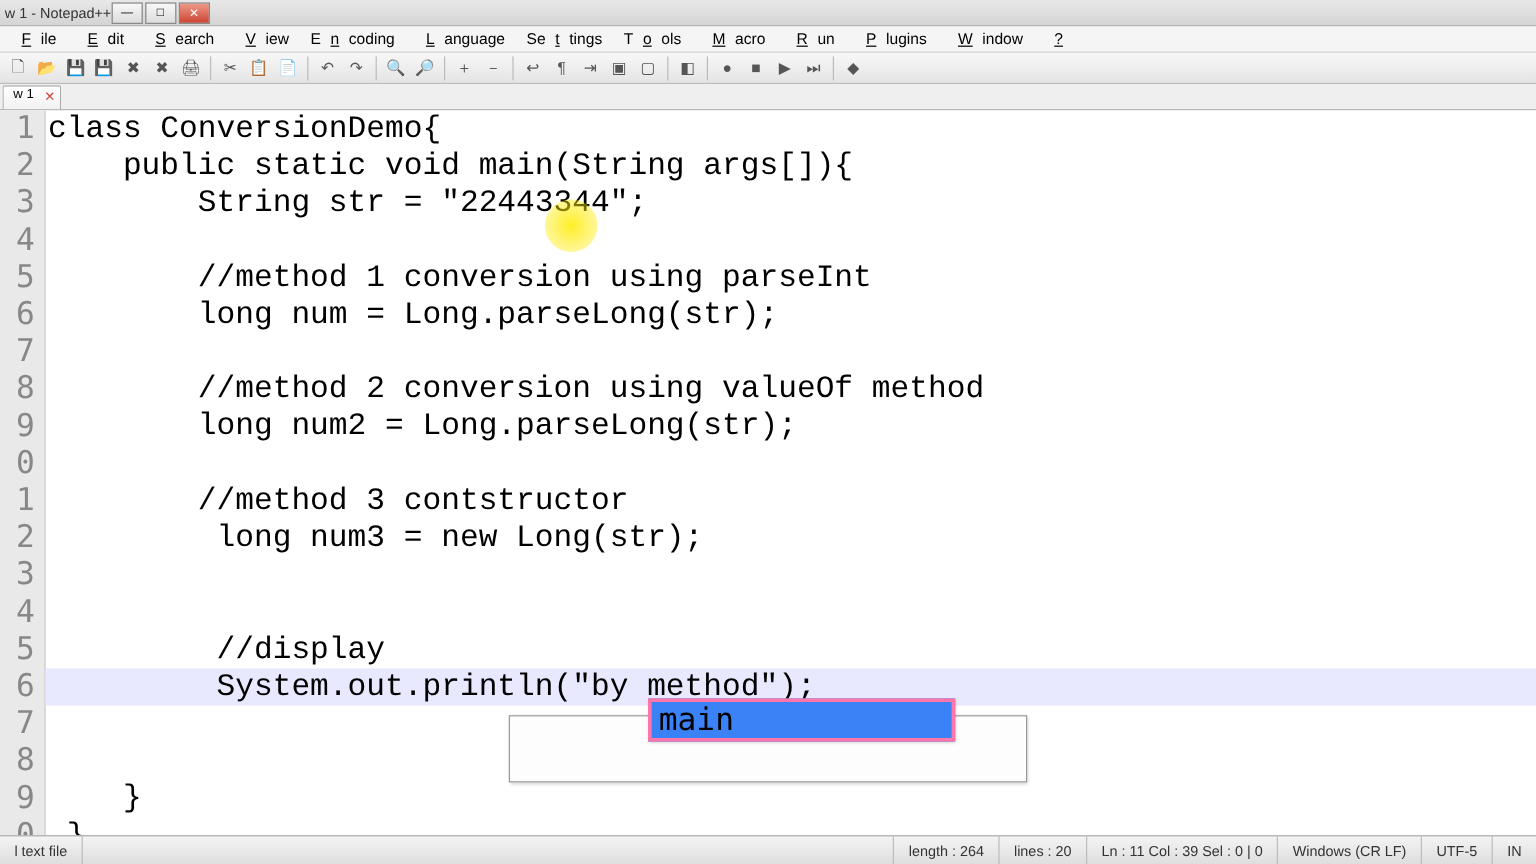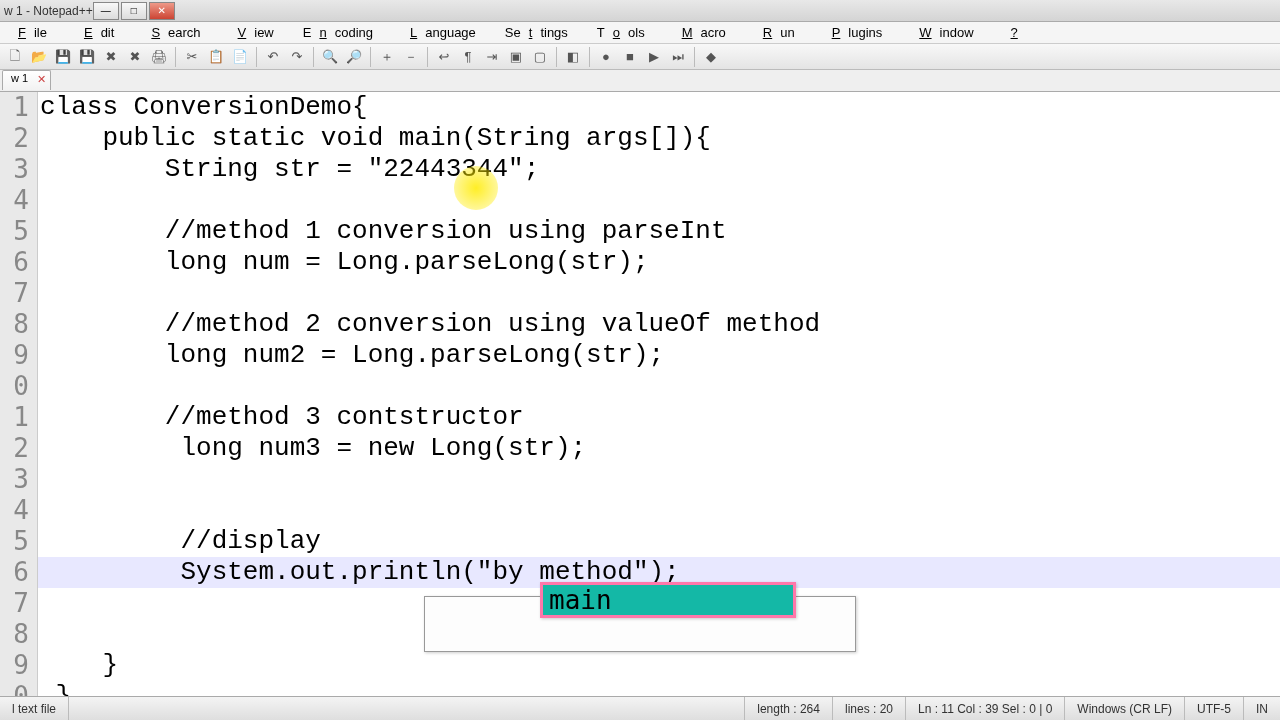--- a/index.html
+++ b/index.html
@@ -4,43 +4,43 @@
 <style>
   * { box-sizing: border-box; margin: 0; padding: 0; }
   body { font-family: "Segoe UI", Tahoma, sans-serif; font-size: 13px; background: #f0f0f0; overflow: hidden; width: 1280px; height: 720px; position: relative; }
   
   .titlebar { height: 22px; background: linear-gradient(#e8e8e8, #d4d4d4); display: flex; align-items: center; justify-content: flex-start; border-bottom: 1px solid #aaa; padding-left: 4px; }
   .titlebar-text { font-size: 12px; color: #333; }
   .win-controls { display: flex; gap: 2px; margin-right: 2px; }
   .win-btn { width: 26px; height: 18px; border: 1px solid #888; background: linear-gradient(#f8f8f8,#dcdcdc); font-size: 10px; display:flex; align-items:center; justify-content:center; cursor:pointer; }
   .win-btn.close { background: linear-gradient(#e98, #c43); color:#fff; }
   
-  .menubar { height: 22px; background: #f5f5f5; display:flex; align-items:center; border-bottom: 1px solid #ccc; padding-left: 2px; gap: 13px; }
+  .menubar { height: 22px; background: #f5f5f5; display:flex; align-items:center; border-bottom: 1px solid #ccc; padding-left: 2px; gap: 2px; }
   .menubar span { padding: 2px 8px; font-size: 13px; cursor:pointer; }
   .mnemonic { text-decoration: underline; }
   
   .toolbar { height: 26px; background: linear-gradient(#f8f8f8,#e4e4e4); display:flex; align-items:center; padding-left: 4px; gap: 2px; border-bottom: 1px solid #bbb; }
   .tool-btn { width: 22px; height: 22px; border: 1px solid transparent; display:flex; align-items:center; justify-content:center; font-size:13px; cursor:pointer; color:#555; }
   .tool-sep { width:1px; height:20px; background:#bbb; margin:0 3px; }
   
-  .tabbar { height: 22px; background: #efefef; display:flex; align-items:flex-start; border-bottom: 1px solid #aaa; padding-left: 2px; }
+  .tabbar { height: 22px; background: #efefef; display:flex; align-items:center; border-bottom: 1px solid #aaa; padding-left: 2px; }
   .tab { height: 20px; border: 1px solid #aaa; border-bottom:none; border-radius: 2px 2px 0 0; padding: 1px 22px 1px 8px; font-size: 11px; background: linear-gradient(#fff,#f2f2f2); position:relative; cursor:pointer;}
   .tab-close { position:absolute; right:4px; top:2px; font-size:11px; color:#c44; cursor:pointer;}
   
   .editor-area { position:relative; height: 604px; background:#fff; display:flex; overflow:hidden; }
   .gutter { width: 38px; background:#e9e9e9; border-right:1px solid #ccc; text-align:right; padding-right:8px; font-family: Consolas, monospace; font-size: 26px; color:#888; line-height:31px; padding-top:0px; user-select:none; }
   .gutter div { height: 31px; }
   .code { flex:1; font-family: Consolas, "Courier New", monospace; font-size: 26px; line-height:31px; white-space:pre; color:#000; position:relative; padding-top:0; }
   .code-line { height:31px; padding-left:2px; }
   .hl-line { background:#e8e8ff; }
   
   .cursor-highlight { position:absolute; width:44px; height:44px; border-radius:50%; background: radial-gradient(rgba(255,235,0,0.85), rgba(255,235,0,0.2)); pointer-events:none; }
   
   .autocomplete-back { position:absolute; border:1px solid #999; background:#fdfdfd; box-shadow: 1px 1px 3px rgba(0,0,0,0.2); }
-  .autocomplete { position:absolute; border:3px solid #f7a; background:#14b8a6; box-shadow: 1px 1px 3px rgba(0,0,0,0.2); font-family: Consolas, monospace; font-size:26px; }
+  .autocomplete { position:absolute; border:3px solid #f7a; background:#3b82f6; box-shadow: 1px 1px 3px rgba(0,0,0,0.2); font-family: Consolas, monospace; font-size:26px; }
   .ac-item { padding:0 6px; height:30px; line-height:30px; cursor:pointer;}
   .ac-item.selected { background:#1a6fd8; color:#fff; }
   
   .statusbar { position:absolute; bottom:0; left:0; right:0; height:24px; background: linear-gradient(#f4f4f4,#dedede); border-top:1px solid #aaa; display:flex; align-items:center; font-size:12px; color:#333;text-align:right; }
   .status-cell { padding: 0 12px; border-right:1px solid #bbb; height:100%; display:flex; align-items:center; }
   .status-grow { flex:1; }
 </style>
 </head>
 <body>
 

